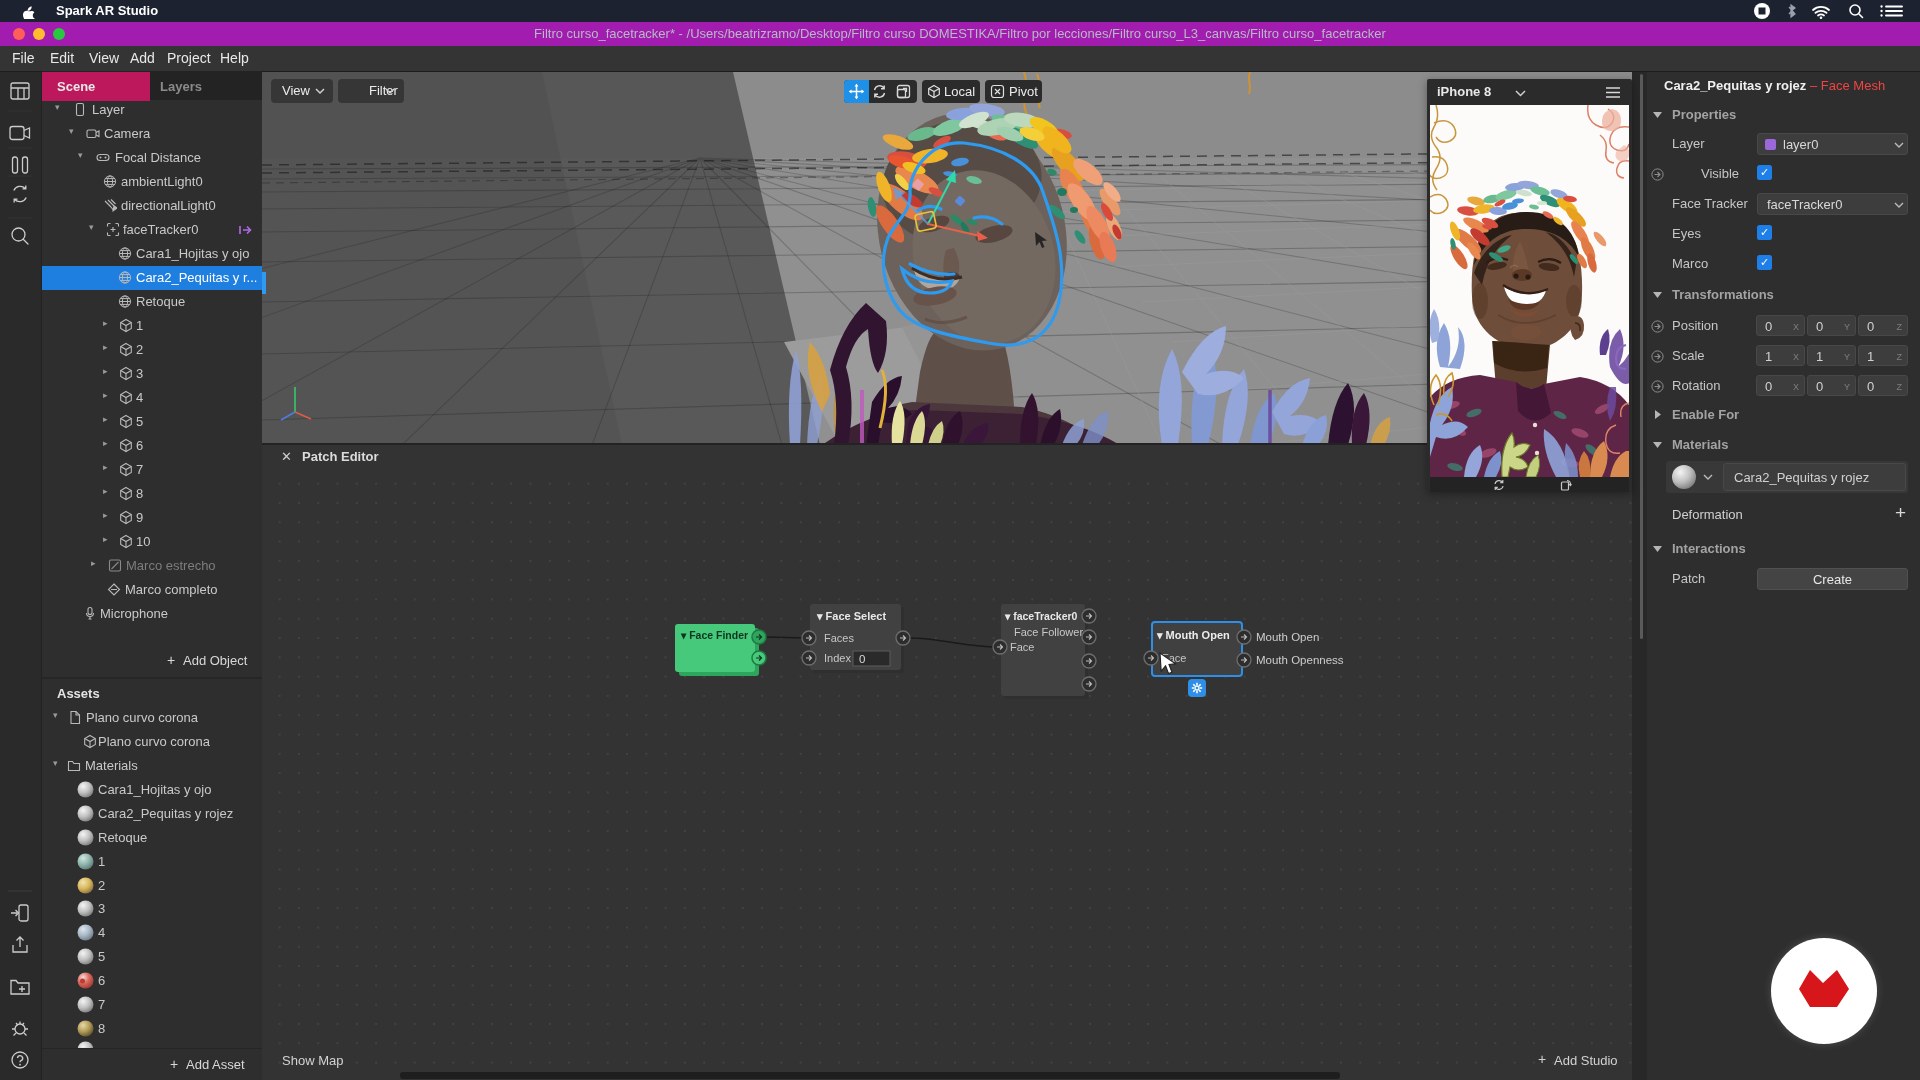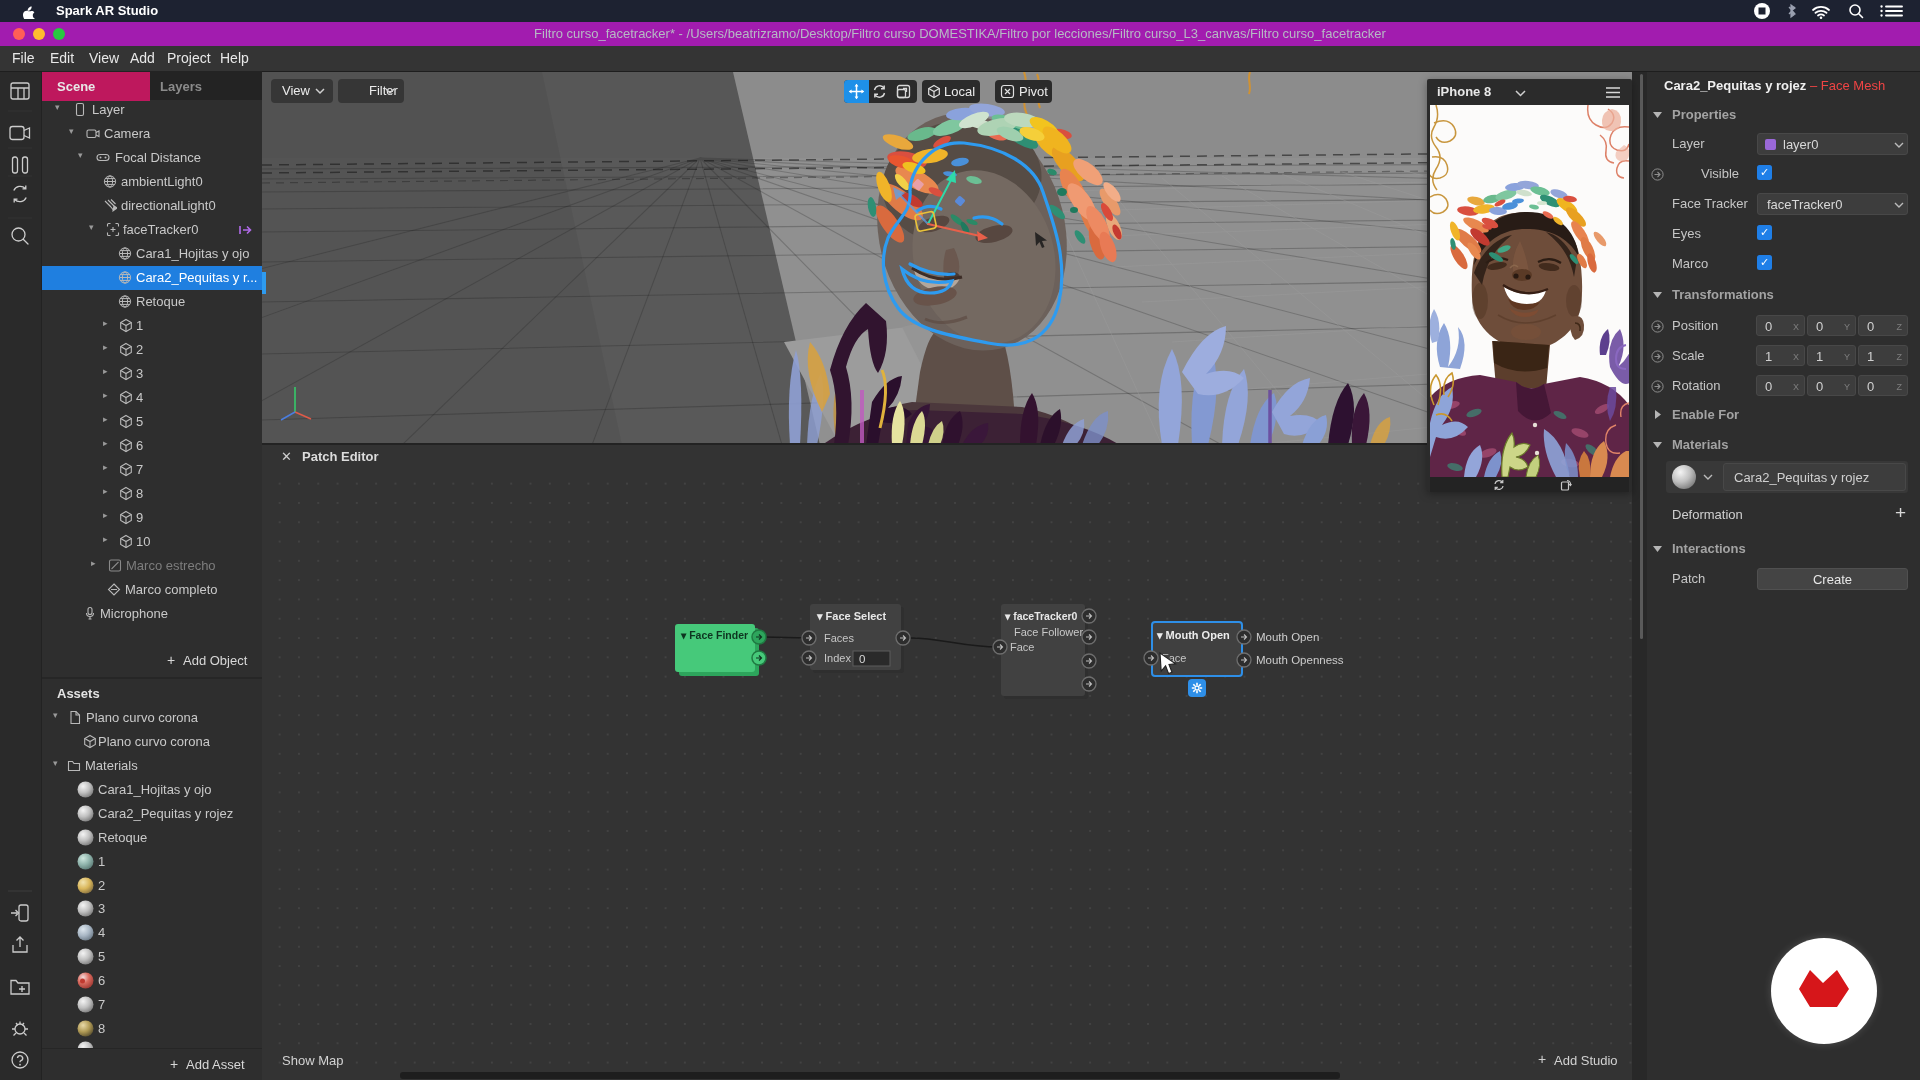--- a/index.html
+++ b/index.html
@@ -709,21 +709,21 @@
 </div>
 <div class="chip" style="left:660px;top:8px;width:58px;height:23px;background:#2b2b2b;">
  <svg style="position:absolute;left:5px;top:4px" width="14" height="15" viewBox="0 0 14 15">
           <g fill="none" stroke="#e0e0e0" stroke-width="1.2">
             <path d="M7 1.5 12.3 4.5v6L7 13.5 1.7 10.5v-6Z"></path>
             <path d="M1.7 4.5 7 7.5l5.3-3M7 7.5v6"></path>
           </g>
         </svg>
  <span style="position:absolute;left:22px;top:4px;">Local</span>
       </div>
-<div class="chip" style="left:723px;top:8px;width:57px;height:23px;background:#2b2b2b;margin-left:10px;">
+<div class="chip" style="left:723px;top:8px;width:57px;height:23px;background:#2b2b2b;">
  <svg style="position:absolute;left:5px;top:4px" width="15" height="15" viewBox="0 0 15 15">
           <g fill="none" stroke="#e0e0e0" stroke-width="1.2">
             <rect x="1.5" y="1.5" width="12" height="12" rx="2.5"></rect>
             <path d="M5 5l5 5M10 5l-5 5"></path>
           </g>
         </svg>
  <span style="position:absolute;left:24px;top:4px;">Pivot</span>
       </div>
 
 </div>

